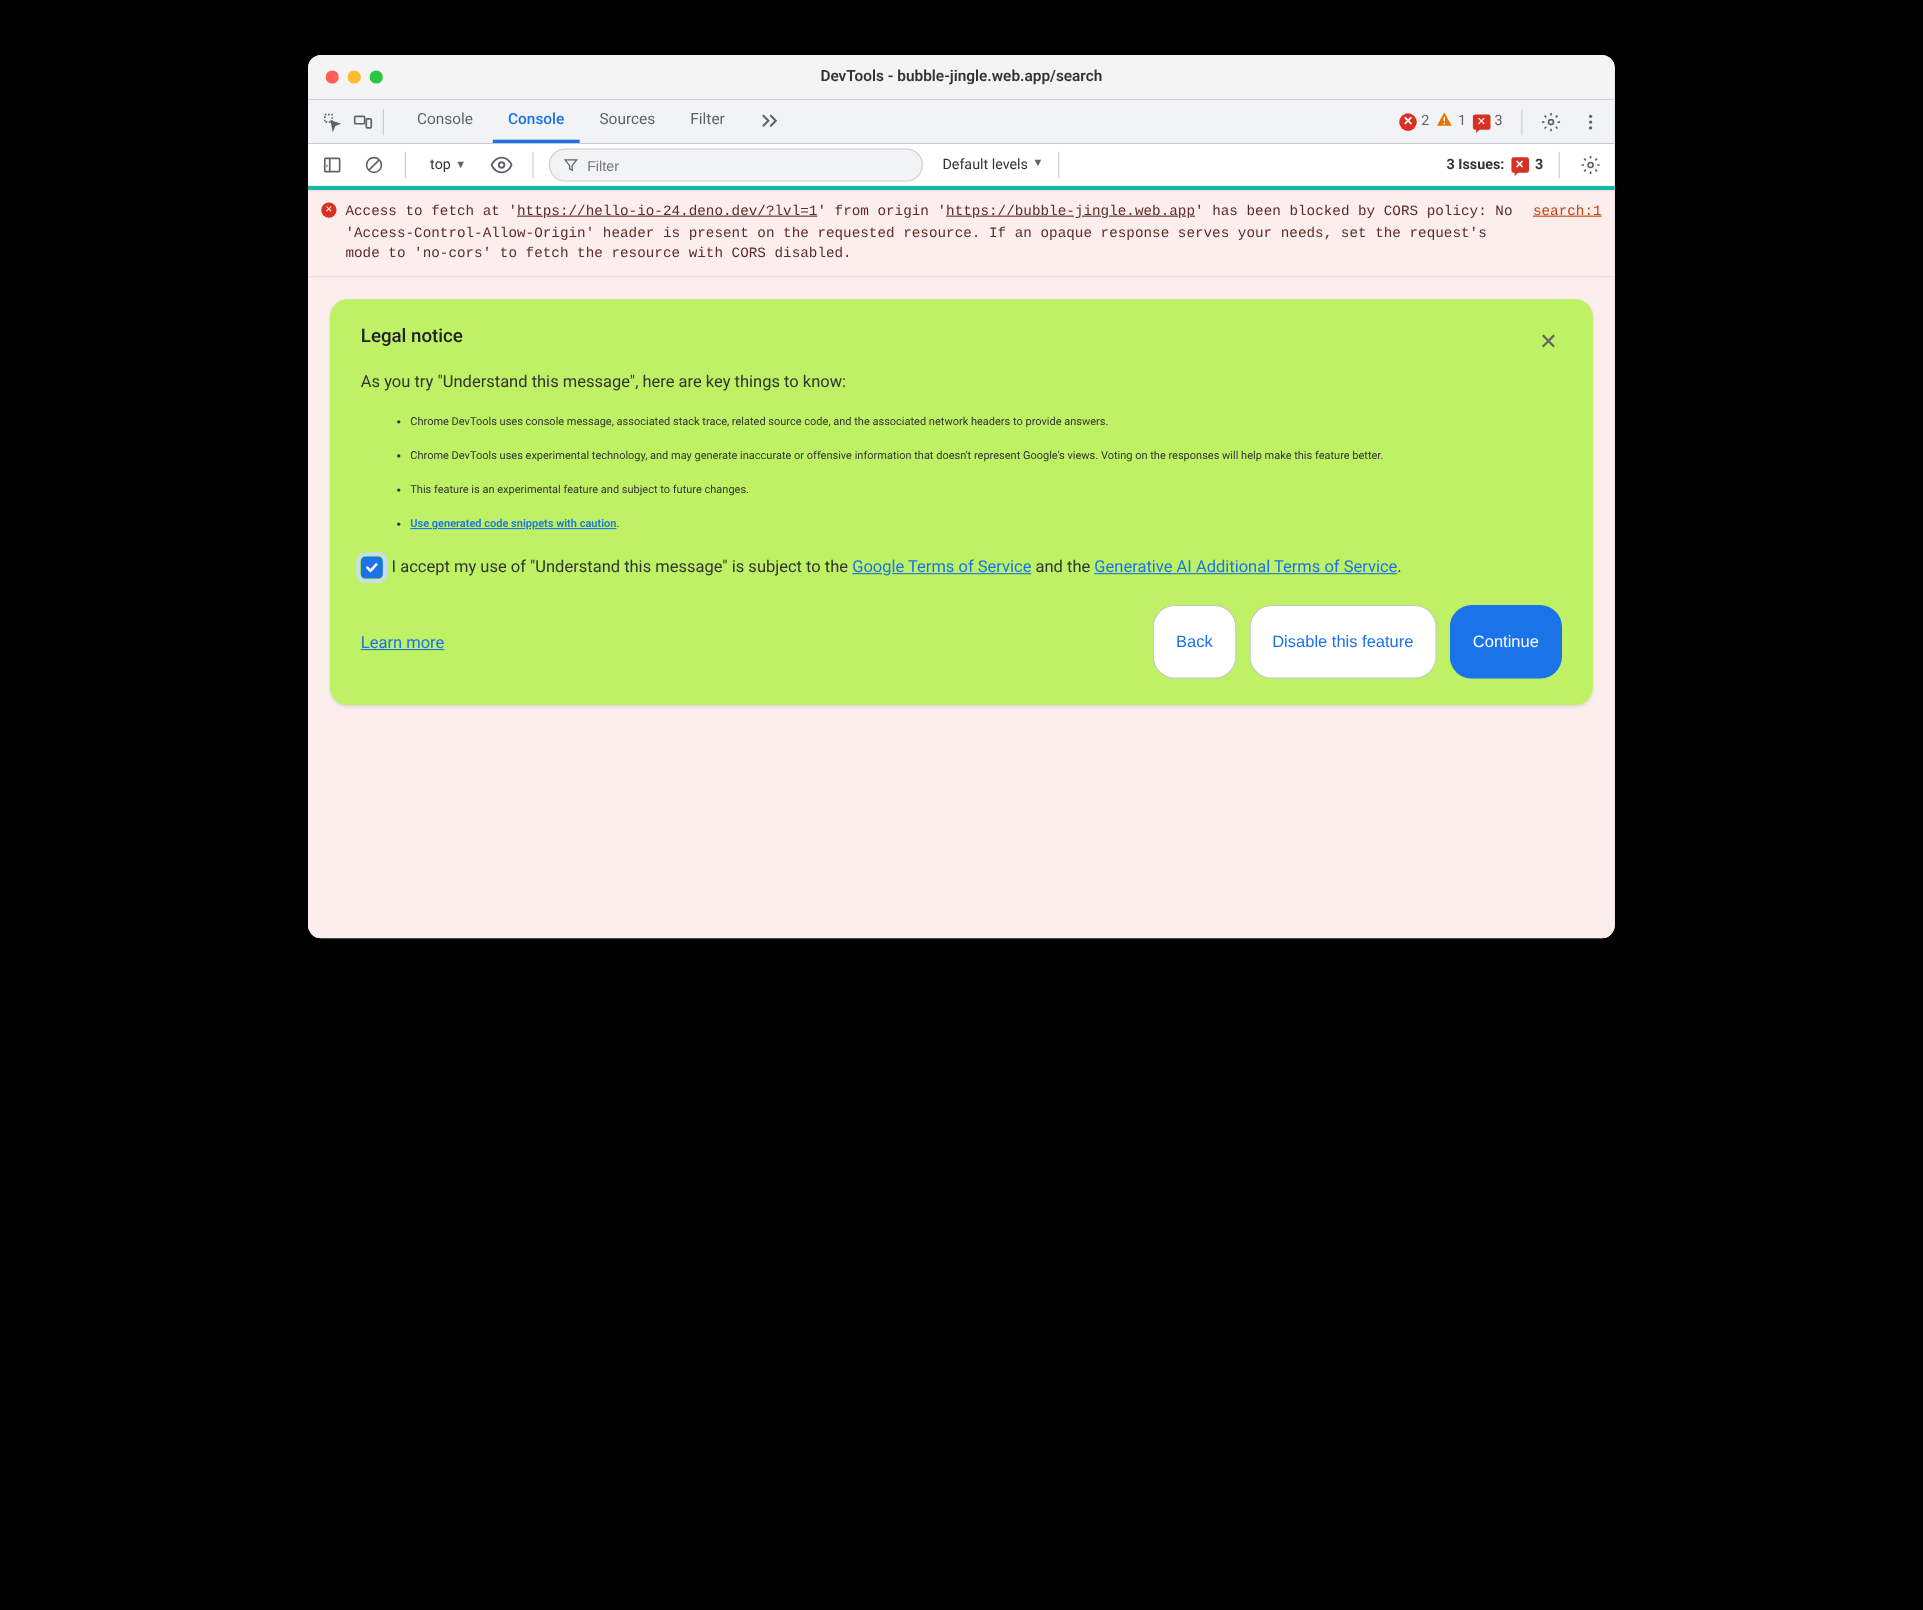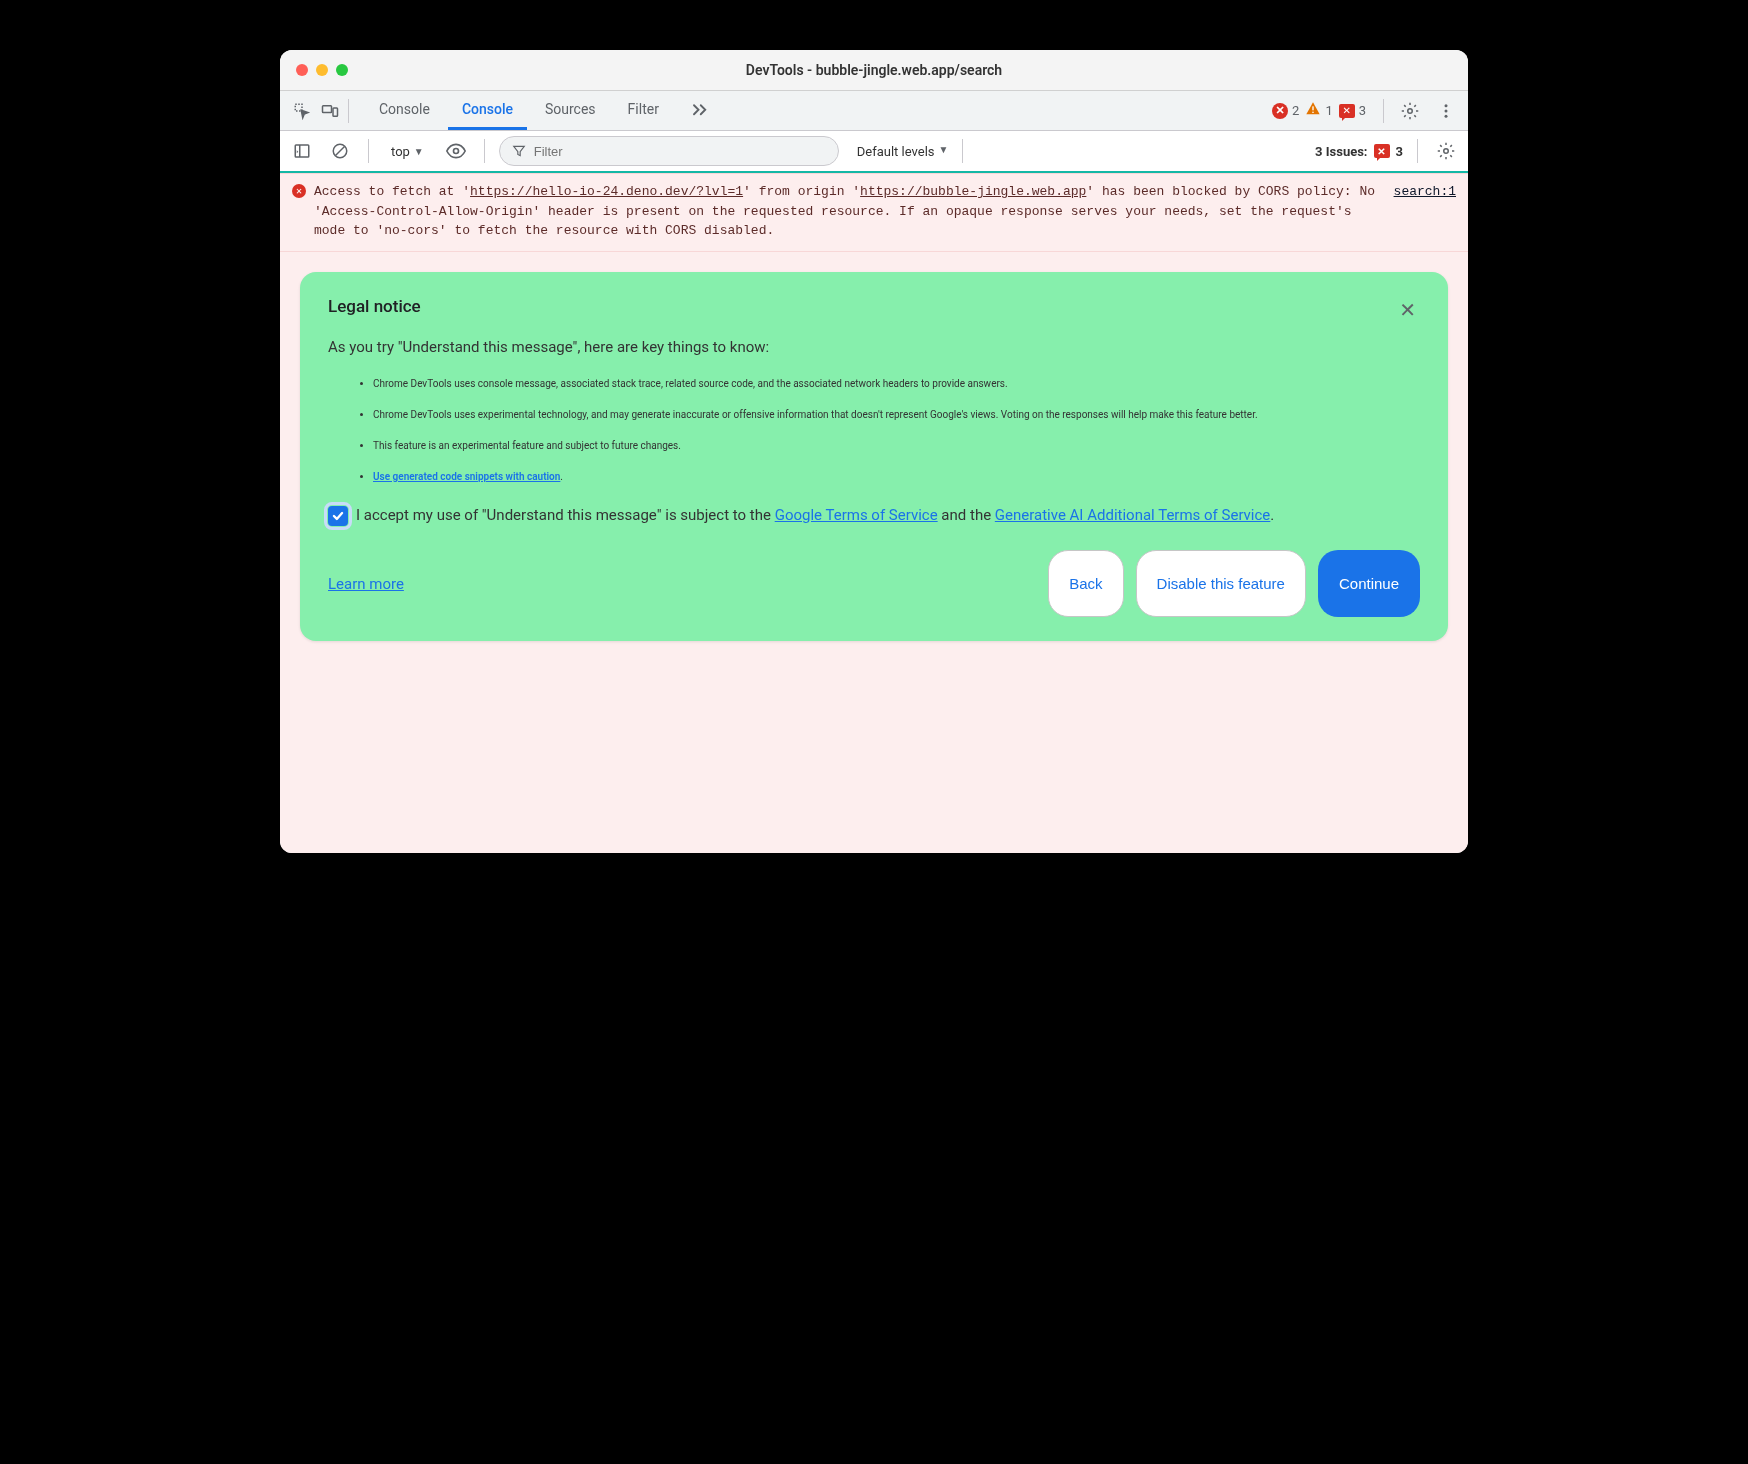--- a/index.html
+++ b/index.html
@@ -140,21 +140,21 @@
       border-left-color: #d93025;
     }
     .divider {
       width: 1px;
       height: 24px;
       background: #cac9ce;
       margin: 0 4px;
     }
     .sub-toolbar {
       background: #fff;
-      border-bottom: 2px solid #14b8a6;
+      border-bottom: 4px solid #14b8a6;
       display: flex;
       align-items: center;
       height: 42px;
       padding: 16px 8px;
       gap: 10px;
     }
     .context-selector {
       display: flex;
       align-items: center;
       gap: 4px;
@@ -243,27 +243,27 @@
     }
     .error-text {
       flex: 1;
       color: #5c2b29;
     }
     .error-text a {
       color: #5c2b29;
       text-decoration: underline;
     }
     .error-source {
-      color: #0f172a;
+      color: #c2410c;
       margin-left: 16px;
       white-space: nowrap;
     }
     .dialog-card {
       margin: 20px;
-      background: #86efac;
+      background: #bef264;
       border-radius: 16px;
       padding: 24px 28px;
       box-shadow: 0 1px 3px rgba(0,0,0,0.1);
     }
     .dialog-header {
       display: flex;
       justify-content: space-between;
       align-items: flex-start;
       margin-bottom: 14px;
     }

